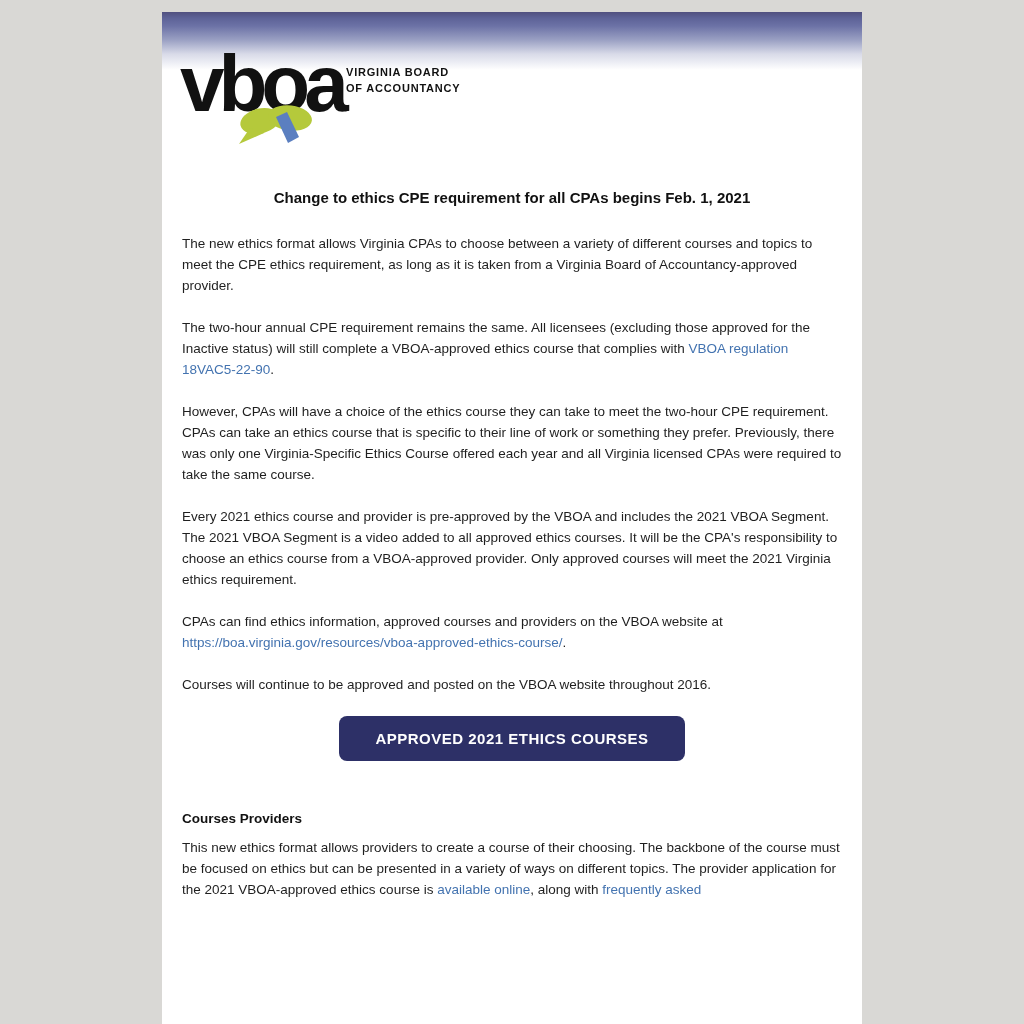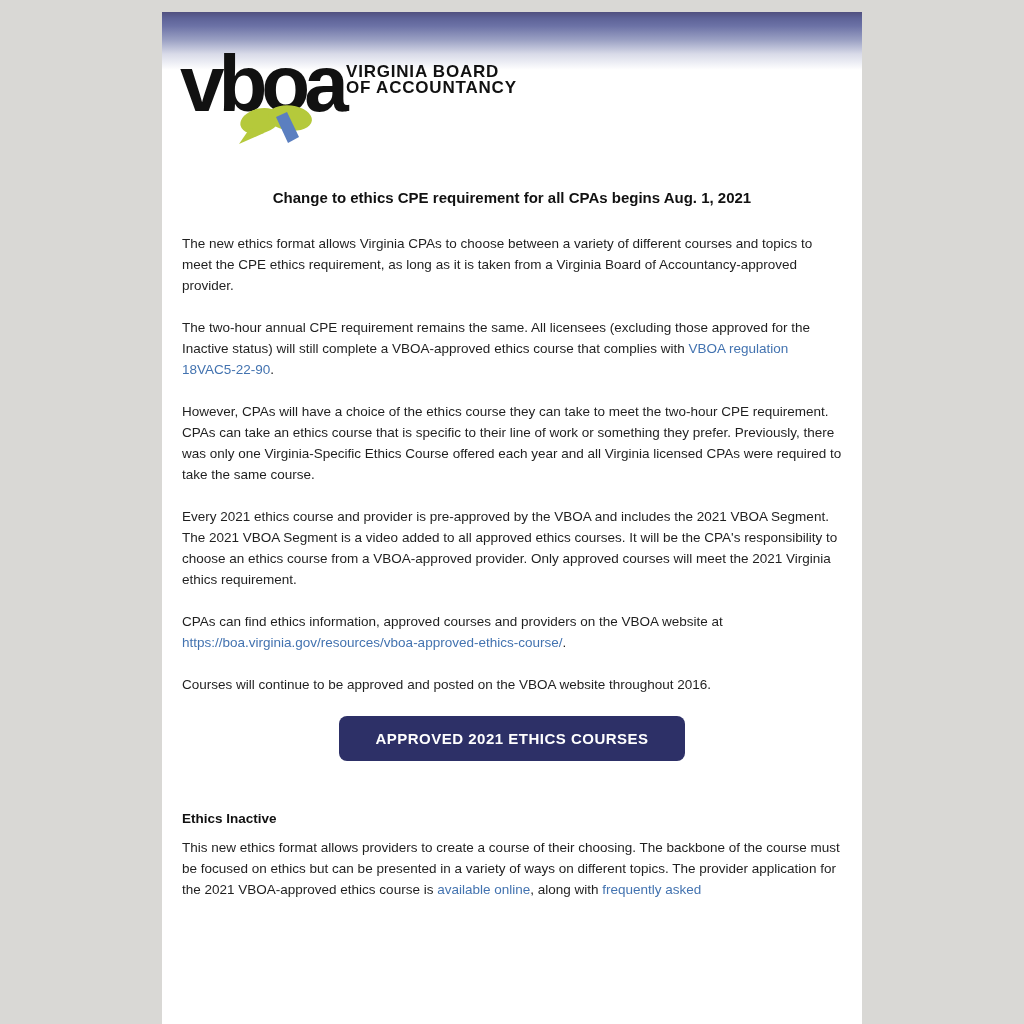--- a/index.html
+++ b/index.html
@@ -41,21 +41,21 @@
     font-size: 80px;
     line-height: 80px;
     font-weight: bold;
     letter-spacing: -6px;
     color: #111111;
   }
   .logo-orgname {
     position: absolute;
     left: 184px;
     top: 52px;
-    font-size: 17px;
+    font-size: 11px;
     line-height: 16px;
     font-weight: bold;
     letter-spacing: 0.8px;
     color: #111111;
     white-space: nowrap;
   }
   .logo-mark {
     position: absolute;
     left: 76px;
     top: 92px;
@@ -125,38 +125,38 @@
     <svg class="logo-mark" width="78" height="46" viewBox="0 0 78 46">
       <ellipse cx="22" cy="17" rx="20" ry="12.5" fill="#b5c93b" transform="rotate(-14 22 17)"></ellipse>
       <ellipse cx="52" cy="14" rx="22" ry="12.5" fill="#b5c93b" transform="rotate(7 52 14)"></ellipse>
       <polygon points="12,24 1,40 26,29" fill="#b5c93b"></polygon>
       <polygon points="38,13 49,8 61,33 50,39" fill="#5b7fc0"></polygon>
     </svg>
   </div>
 
   <div class="email-content">
 
-    <h1 class="article-title">Change to ethics CPE requirement for all CPAs begins Aug. 1, 2021</h1>
+    <h1 class="article-title">Change to ethics CPE requirement for all CPAs begins Feb. 1, 2021</h1>
 
 
     <p><span>The new ethics format allows Virginia CPAs to choose between a variety of different courses and topics to meet the CPE ethics requirement, as long as it is taken from a Virginia Board of Accountancy-approved provider.</span></p>
 
     <p><span>The two-hour annual CPE requirement remains the same. All licensees (excluding those approved for the Inactive status) will still complete a VBOA-approved ethics course that complies with </span><a class="link" href="#">VBOA regulation 18VAC5-22-90</a><span>.</span></p>
 
     <p><span>However, CPAs will have a choice of the ethics course they can take to meet the two-hour CPE requirement. CPAs can take an ethics course that is specific to their line of work or something they prefer. Previously, there was only one Virginia-Specific Ethics Course offered each year and all Virginia licensed CPAs were required to take the same course.</span></p>
 
     <p><span>Every 2021 ethics course and provider is pre-approved by the VBOA and includes the 2021 VBOA Segment. The 2021 VBOA Segment is a video added to all approved ethics courses. It will be the CPA's responsibility to choose an ethics course from a VBOA-approved provider. Only approved courses will meet the 2021 Virginia ethics requirement.</span></p>
 
     <p><span>CPAs can find ethics information, approved courses and providers on the VBOA website at </span><a class="link" href="#">https://boa.virginia.gov/resources/vboa-approved-ethics-course/</a><span>.</span></p>
 
     <p><span>Courses will continue to be approved and posted on the VBOA website throughout 2016.</span></p>
 
     <div class="btn-row">
       <button class="cta-button">APPROVED 2021 ETHICS COURSES</button>
     </div>
 
 
-    <h2 class="section-heading">Ethics Inactive</h2>
+    <h2 class="section-heading">Courses Providers</h2>
 
     <p><span>This new ethics format allows providers to create a course of their choosing. The backbone of the course must be focused on ethics but can be presented in a variety of ways on different topics. The provider application for the 2021 VBOA-approved ethics course is </span><a class="link" href="#">available online</a><span>, along with </span><a class="link" href="#">frequently asked</a></p>
 
   </div>
 </div>
 
 </body></html>

